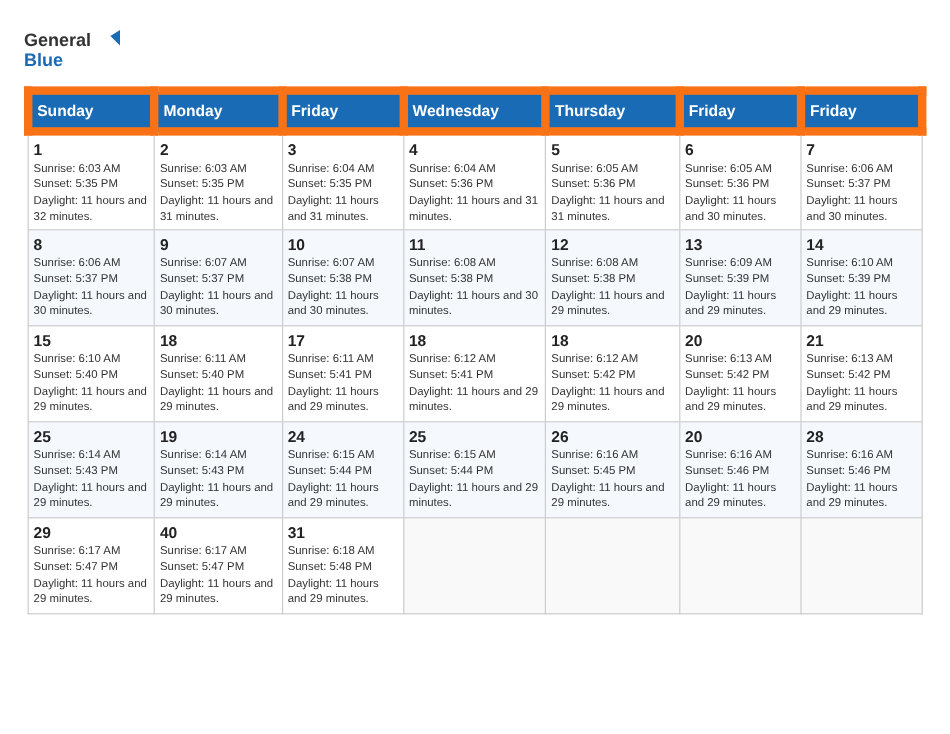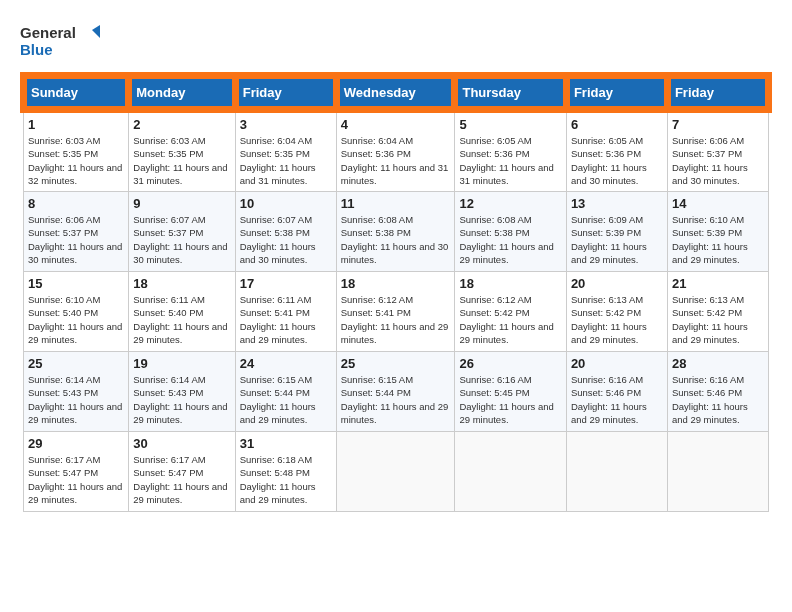--- a/index.html
+++ b/index.html
@@ -222,21 +222,21 @@
           <span class="day-num">28</span>
           <div class="day-info">Sunrise: 6:16 AM<br>Sunset: 5:46 PM<br>Daylight: 11 hours and 29 minutes.</div>
         </td>
       </tr>
       <tr>
         <td>
           <span class="day-num">29</span>
           <div class="day-info">Sunrise: 6:17 AM<br>Sunset: 5:47 PM<br>Daylight: 11 hours and 29 minutes.</div>
         </td>
         <td>
-          <span class="day-num">30</span>
+          <span class="day-num">40</span>
           <div class="day-info">Sunrise: 6:17 AM<br>Sunset: 5:47 PM<br>Daylight: 11 hours and 29 minutes.</div>
         </td>
         <td>
           <span class="day-num">31</span>
           <div class="day-info">Sunrise: 6:18 AM<br>Sunset: 5:48 PM<br>Daylight: 11 hours and 29 minutes.</div>
         </td>
         <td class="empty-cell"></td>
         <td class="empty-cell"></td>
         <td class="empty-cell"></td>
         <td class="empty-cell"></td>

